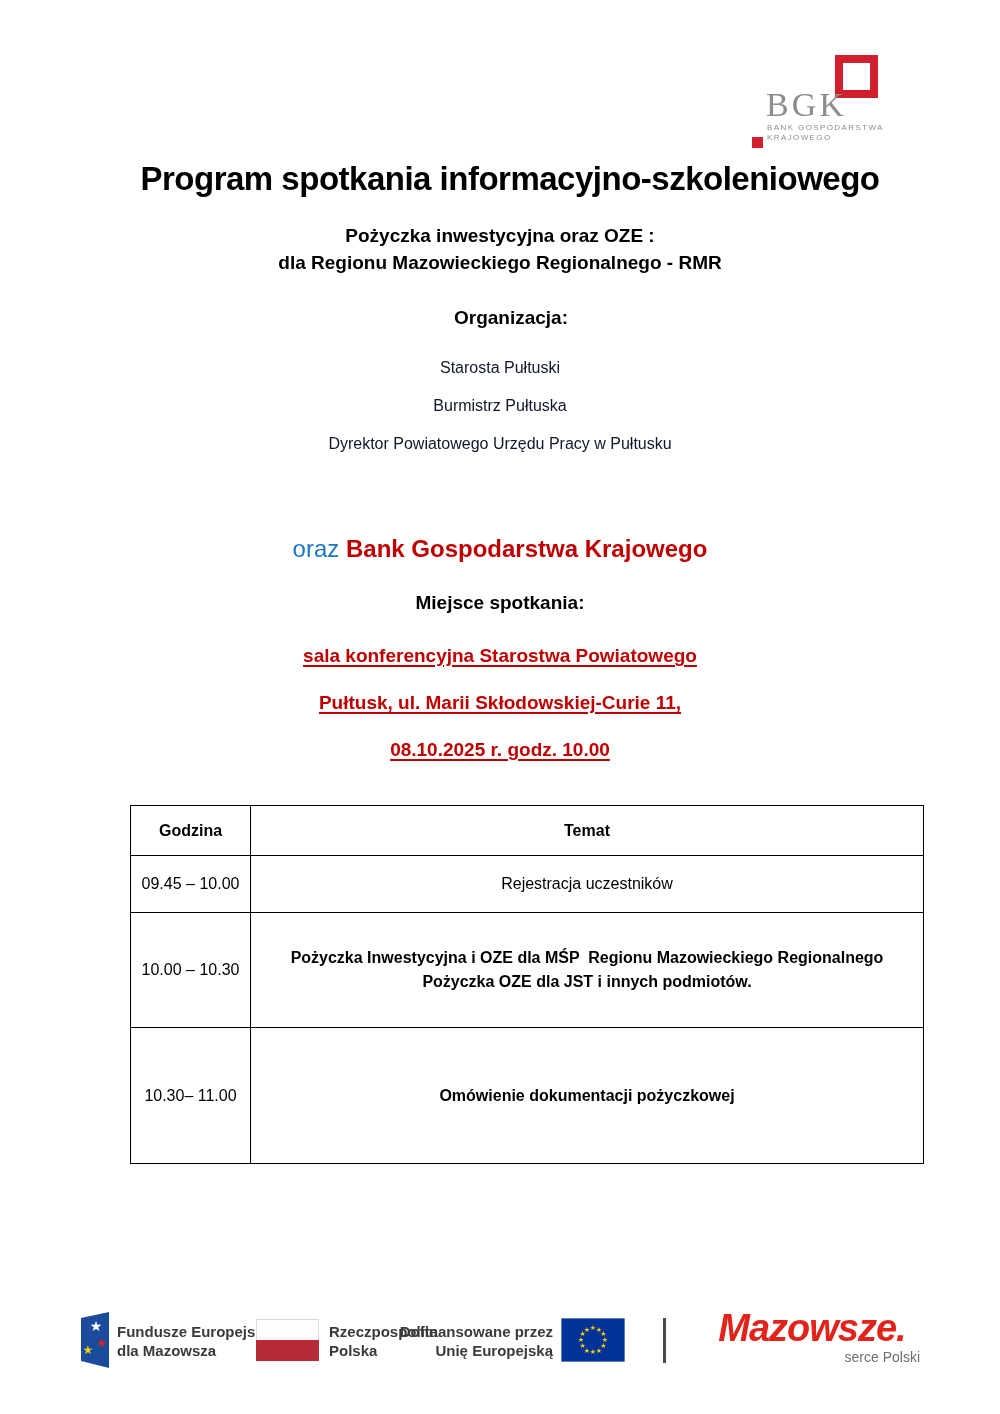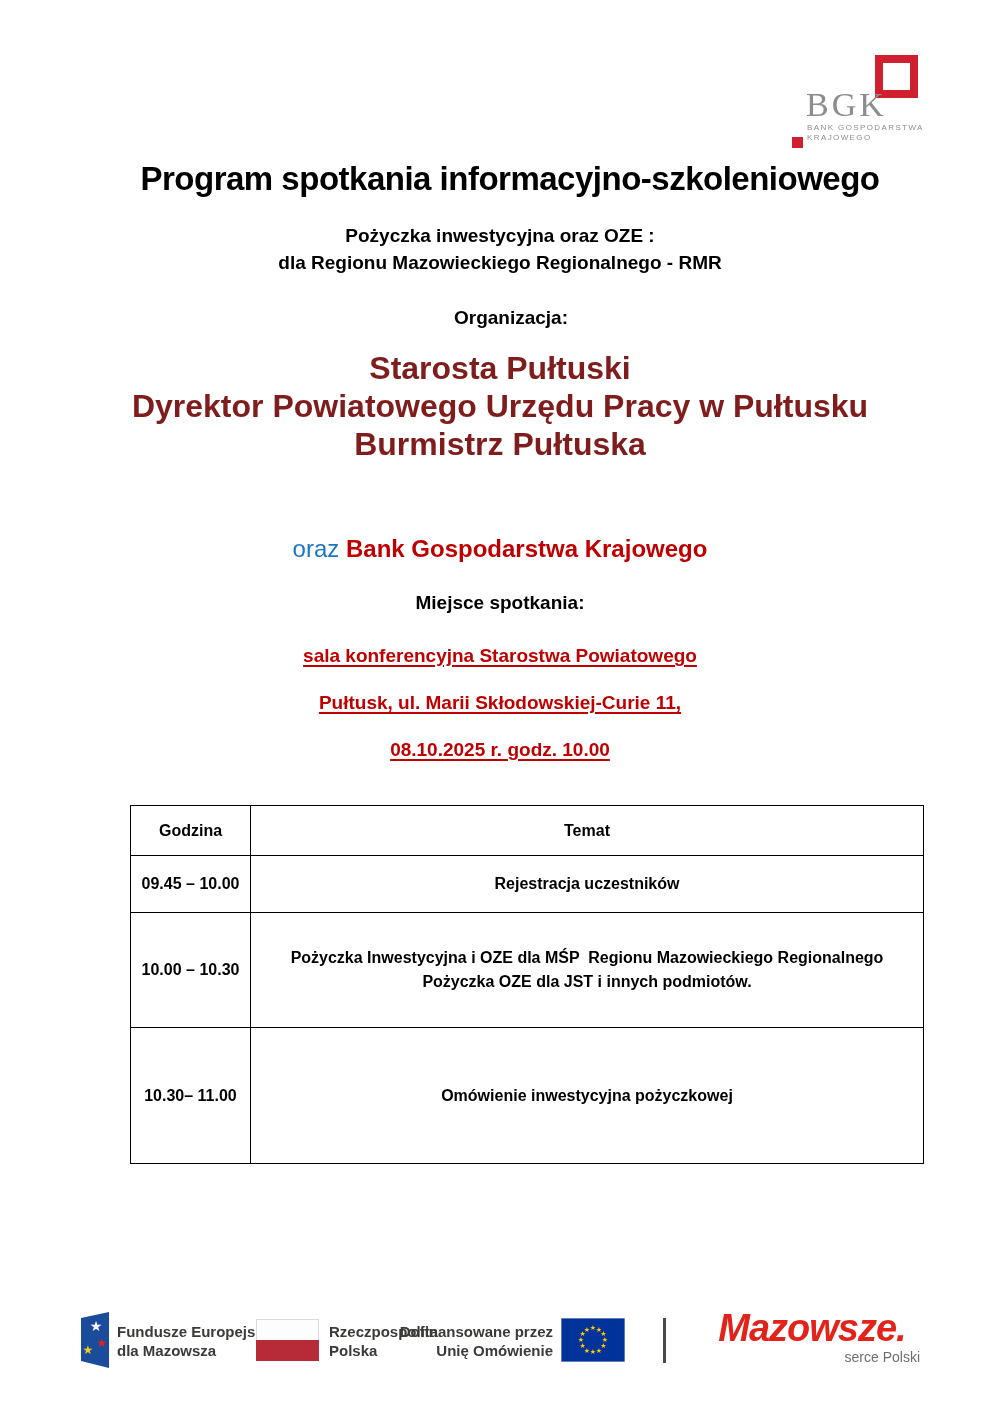--- a/index.html
+++ b/index.html
@@ -4,21 +4,21 @@
 <style>
   * { margin:0; padding:0; box-sizing:border-box; }
   html,body { background:#ffffff; }
   body { font-family:"Liberation Sans", sans-serif; color:#000; }
   .page {
     position:relative; width:1000px; height:1414px; margin:0 auto;
     background:#ffffff; overflow:hidden;
   }
 
   
-  .bgk-logo { position:absolute; top:55px; left:792px; width:130px; height:98px; }
+  .bgk-logo { position:absolute; top:55px; left:752px; width:130px; height:98px; }
   .bgk-square {
     position:absolute; top:0; left:83px; width:43px; height:43px;
     border:8px solid #d01f2e; background:#fff;
   }
   .bgk-acronym {
     position:absolute; top:33px; left:14px;
     font-family:"Liberation Serif", serif; font-size:34px; line-height:1;
     color:#8b8d90; letter-spacing:3px; font-weight:400;
   }
   .bgk-caption {
@@ -26,21 +26,21 @@
     font-size:8px; line-height:10px; letter-spacing:1.4px; color:#8b8d90;
     white-space:nowrap;
   }
   .bgk-dot { position:absolute; top:82px; left:0; width:11px; height:11px; background:#d01f2e; }
 
   
   .center-block { position:absolute; left:0; width:1000px; text-align:center; }
   .doc-title   { top:160px; font-size:33px; font-weight:bold; letter-spacing:-0.5px; color:#000;padding-left:20px; }
   .doc-subtitle{ top:222px; font-size:19px; font-weight:bold; line-height:27px; }
   .org-heading { top:307px; font-size:19px; font-weight:bold;padding-left:22px; }
-  .organizers  { top:349px; font-size:32px; font-weight:bold; line-height:38px; color:#7f1d1d; }
+  .organizers  { top:349px; font-size:16px; font-weight:normal; line-height:38px; color:#0f172a; }
   .oraz-line   { top:535px; font-size:24px; }
   .oraz-word   { color:#1b76c2; font-weight:400; }
   .bank-name   { color:#c00000; font-weight:bold; }
   .venue-heading { top:592px; font-size:19px; font-weight:bold; }
   .venue-lines { top:632px; font-size:19px; font-weight:bold; line-height:47px; color:#c00000; }
   .venue-lines .u {
     text-decoration:underline; text-decoration-thickness:2px; text-underline-offset:3px;
   }
 
   
@@ -49,21 +49,21 @@
     border-collapse:collapse; table-layout:fixed;
   }
   .agenda td, .agenda th { border:1px solid #000; vertical-align:middle; font-size:16px; }
   .agenda .col-time { width:120px; text-align:center; }
   .agenda .col-topic { width:673px; text-align:center; }
   .agenda tr.h-head  { height:50px; }
   .agenda tr.h-r1 { height:57px; }
   .agenda tr.h-r2 { height:115px; }
   .agenda tr.h-r3 { height:136px; }
   .agenda th { font-weight:bold; }
-  .agenda .plain { font-weight:bold; }
+  .agenda .plain { font-weight:normal; }
   .agenda .bold  { font-weight:bold; }
   .topic-line { line-height:24px; white-space:pre-wrap; }
 
   
   .footer { position:absolute; top:1305px; left:0; width:1000px; height:80px; }
   .footer-label { position:absolute; font-size:15px; line-height:19px; font-weight:bold; color:#3a3a39; }
   .fe-flag { position:absolute; top:5px; left:78px; }
   .fe-text { top:17px; left:117px; }
   .pl-flag { position:absolute; top:14px; left:256px; width:63px; height:42px; }
   .pl-flag .white { width:100%; height:21px; background:#fdfdfd; border:1px solid #d9d9d9; border-bottom:none; }
@@ -97,22 +97,22 @@
   <div class="center-block doc-title">Program spotkania informacyjno-szkoleniowego</div>
 
   <div class="center-block doc-subtitle">
     <div>Pożyczka inwestycyjna oraz OZE :</div>
     <div>dla Regionu Mazowieckiego Regionalnego - RMR</div>
   </div>
 
   <div class="center-block org-heading">Organizacja:</div>
   <div class="center-block organizers">
     <div>Starosta Pułtuski</div>
+    <div>Burmistrz Pułtuska</div>
     <div>Dyrektor Powiatowego Urzędu Pracy w Pułtusku</div>
-    <div>Burmistrz Pułtuska</div>
   </div>
 
   <div class="center-block venue-heading">Miejsce spotkania:</div>
 
   <div class="center-block oraz-line">
     <span class="oraz-word">oraz </span><span class="bank-name">Bank Gospodarstwa Krajowego</span>
   </div>
   <div class="center-block venue-lines">
     <div><span class="u">sala konferencyjna Starostwa Powiatowego</span></div>
     <div><span class="u">Pułtusk, ul. Marii Skłodowskiej-Curie 11,</span></div>
@@ -134,21 +134,21 @@
     <tr class="h-r2">
       <td class="col-time plain">10.00 – 10.30</td>
       <td class="col-topic bold">
         <div class="topic-line">Pożyczka Inwestycyjna i OZE dla MŚP  Regionu Mazowieckiego Regionalnego</div>
         <div class="topic-line">Pożyczka OZE dla JST i innych podmiotów.</div>
       </td>
     </tr>
     <tr class="h-r3">
       <td class="col-time plain">10.30– 11.00</td>
       <td class="col-topic bold">
-        <div class="topic-line">Omówienie inwestycyjna pożyczkowej</div>
+        <div class="topic-line">Omówienie dokumentacji pożyczkowej</div>
       </td>
     </tr>
   </tbody>
     </table>
 
   <div class="footer">
 
     <div class="fe-flag">
       <svg width="34" height="62" viewBox="0 0 34 62">
         <polygon points="3,8 31,2 31,58 3,51" fill="#1b4c9c"></polygon>
@@ -166,21 +166,21 @@
       <div class="white"></div>
       <div class="red"></div>
     </div>
     <div class="footer-label pl-text">
       <div>Rzeczpospolita</div>
       <div>Polska</div>
     </div>
 
     <div class="footer-label eu-text">
       <div>Dofinansowane przez</div>
-      <div>Unię Omówienie</div>
+      <div>Unię Europejską</div>
     </div>
     <div class="eu-flag">
       <svg width="64" height="44" viewBox="0 0 64 44">
         <rect x="0" y="0" width="64" height="44" fill="#003399" stroke="#c8c8c8" stroke-width="1"></rect>
         <g fill="#ffcc00" font-size="7" text-anchor="middle">
           <text x="32" y="12.4">★</text>
           <text x="38" y="14.0">★</text>
           <text x="42.4" y="18.4">★</text>
           <text x="44" y="24.4">★</text>
           <text x="42.4" y="30.4">★</text>

